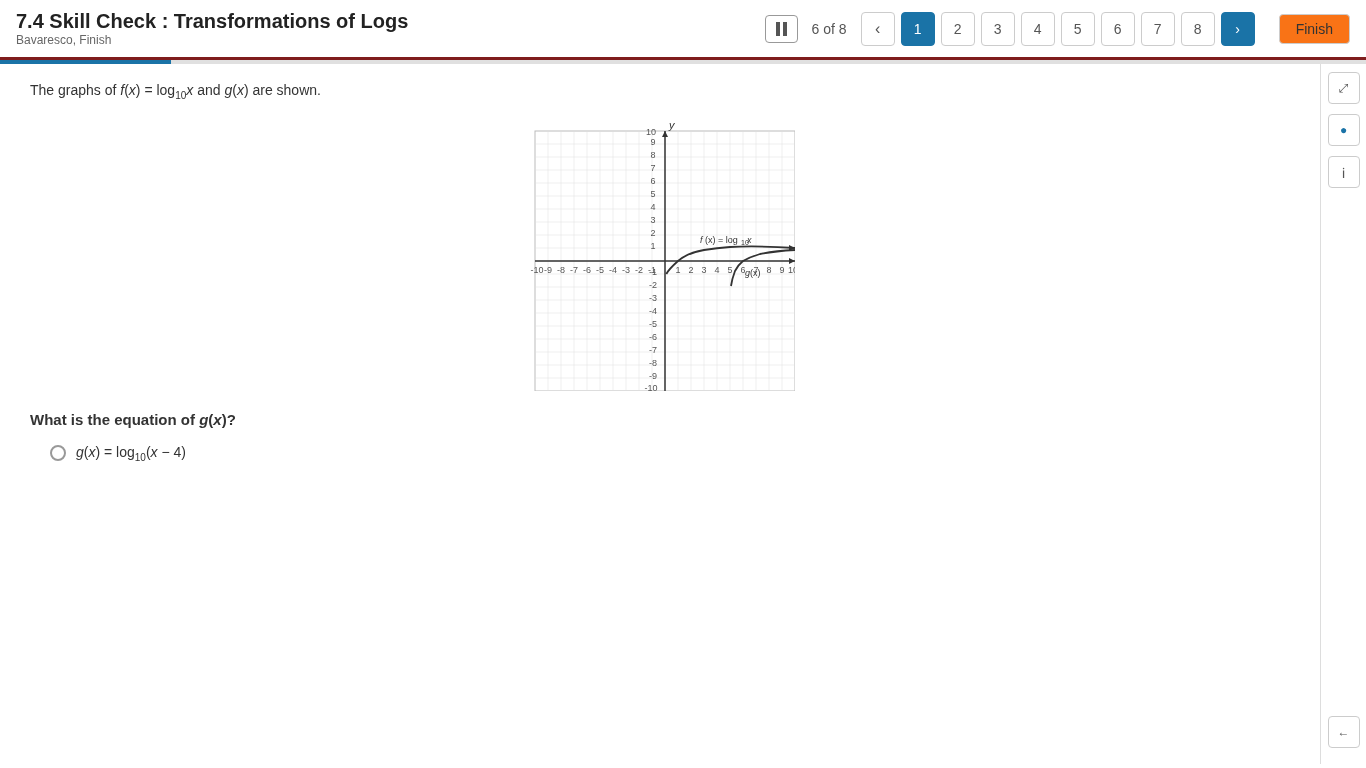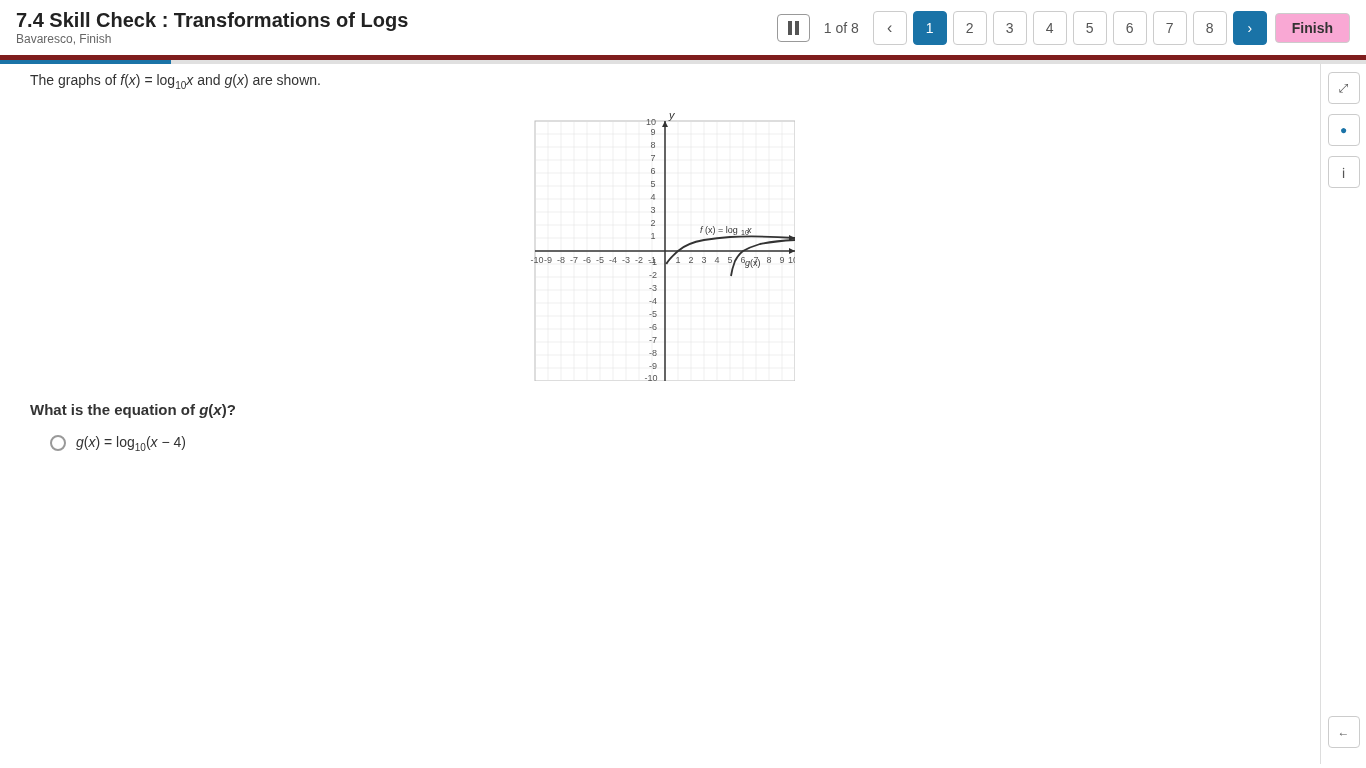--- a/index.html
+++ b/index.html
@@ -3,21 +3,21 @@
   <meta charset="utf-8">
   <style>
     * { box-sizing: border-box; margin: 0; padding: 0; }
     body { font-family: Arial, sans-serif; font-size: 14px; background: #fff; color: #333; width: 1366px; height: 768px; overflow: hidden; }
 
     
     .header {
       display: flex;
       align-items: center;
       padding: 20px 16px;
-      border-bottom: 5px solid #7f1d1d;
+      border-bottom: 3px solid #7f1d1d;
       height: 60px;
       position: relative;
       justify-content: flex-end;
     }
     .title-area { flex: 0 0 auto; }
     .title-area h1 { font-size: 20px; font-weight: 600; color: #222; }
     .title-area .subtitle { font-size: 12px; color: #666; }
     .nav-area {
       display: flex;
       align-items: center;
@@ -58,49 +58,48 @@
       color: #555;
       font-size: 16px;
     }
     .nav-btn.arrow-next {
       background: #1a73a7;
       color: #fff;
       border-color: #1a73a7;
     }
     .finish-btn {
       border: 1px solid #ccc;
-      background: #f9a8d4;
+      background: #f97316;
       padding: 6px 16px;
       border-radius: 4px;
       cursor: pointer;
       font-size: 14px;
       color: #333;
-      margin-left: 2px;
-      font-weight: bold;
+      margin-left: 18px;
     }
 
     
     .progress-bar-container {
       height: 4px;
       background: #e0e0e0;
     }
     .progress-bar-fill {
       height: 4px;
       background: #1a73a7;
       width: 12.5%;
     }
 
     
     .content-area {
       display: flex;
       height: calc(768px - 64px - 4px);
     }
     .main-content {
       flex: 1;
-      padding: 8px 30px;
+      padding: 18px 30px;
       overflow-y: auto;
     }
 
     
     .right-sidebar {
       width: 46px;
       border-left: 1px solid #ddd;
       display: flex;
       flex-direction: column;
       align-items: center;
@@ -188,21 +187,21 @@
 <div class="header">
   <div class="title-area">
     <h1>7.4 Skill Check : Transformations of Logs</h1>
     <div class="subtitle">Bavaresco, Finish</div>
   </div>
   <div class="nav-area">
     <button class="pause-btn">
       <span class="pause-bar"></span>
       <span class="pause-bar"></span>
     </button>
-    <span class="page-info">1 of 8</span>
+    <span class="page-info">6 of 8</span>
     <button class="nav-btn arrow-btn">‹</button>
     <button class="nav-btn active">1</button>
     <button class="nav-btn">2</button>
     <button class="nav-btn">3</button>
     <button class="nav-btn">4</button>
     <button class="nav-btn">5</button>
     <button class="nav-btn">6</button>
     <button class="nav-btn">7</button>
     <button class="nav-btn">8</button>
     <button class="nav-btn arrow-next">›</button>

